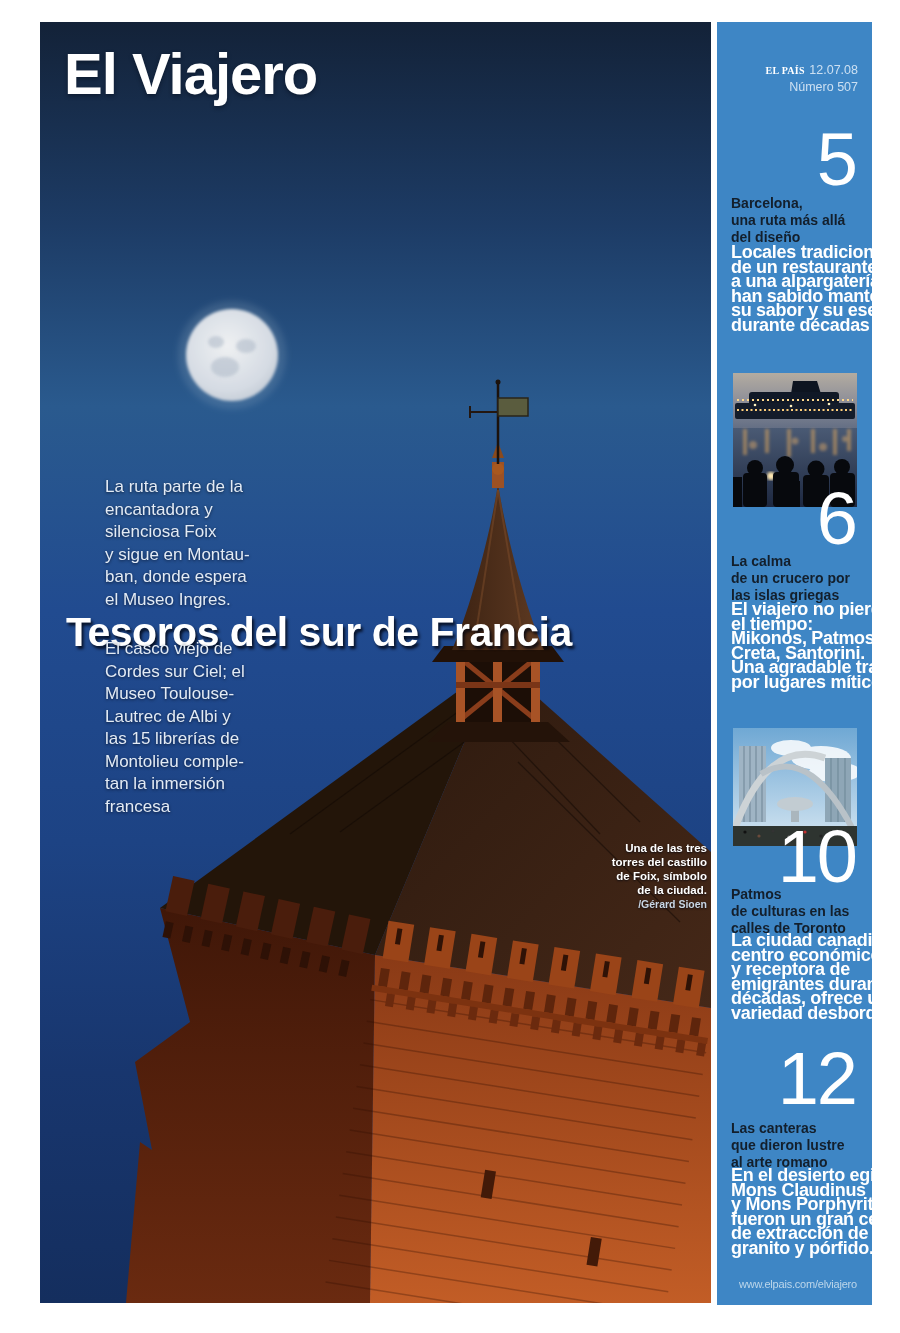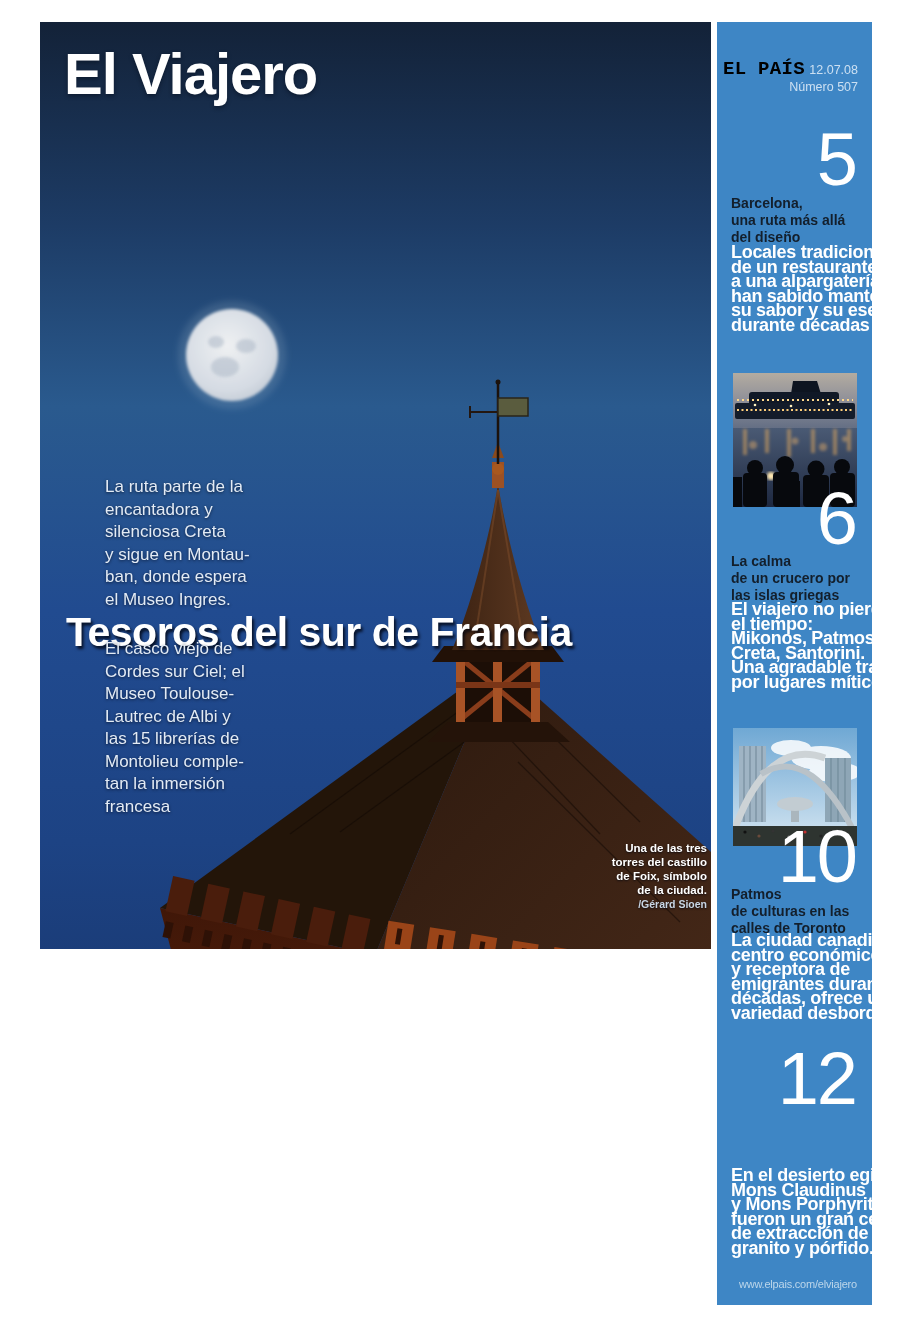--- a/index.html
+++ b/index.html
@@ -1,21 +1,21 @@
 <!DOCTYPE html>
 <html><head>
 <meta charset="utf-8">
 <title>El Viajero — portada</title>
 <style>
   html,body{margin:0;padding:0;background:#ffffff;}
   .page{position:relative;width:900px;height:1333px;background:#ffffff;overflow:hidden;
         font-family:"Liberation Sans",sans-serif;}
 
   
-  .cover{position:absolute;left:40px;top:22px;width:671px;height:927px;overflow:hidden;background:#0c4a6e;}
+  .cover{position:absolute;left:40px;top:22px;width:671px;height:1281px;overflow:hidden;background:#0c4a6e;}
   .cover svg{position:absolute;left:0;top:0;}
 
   .masthead{position:absolute;left:24px;top:22px;margin:0;
     font-size:58px;line-height:1.05;font-weight:bold;letter-spacing:-1px;color:#ffffff;
     text-shadow:0 2px 4px rgba(0,8,20,.45);}
 
   .intro{position:absolute;left:65px;top:454px;white-space:pre;
     font-size:17px;line-height:22.5px;color:#e3ebf5;font-weight:400;
     text-shadow:0 1px 3px rgba(0,8,20,.65);}
 
@@ -31,21 +31,21 @@
   .caption .cap{display:block;white-space:pre;font-size:11.5px;line-height:14px;font-weight:bold;
     color:#ffffff;text-shadow:0 1px 2px rgba(0,6,16,.75);}
   .caption .credit{display:block;margin-top:1px;font-size:10.5px;line-height:13px;font-weight:700;
     color:#c9d6e4;text-shadow:0 1px 2px rgba(0,6,16,.75);}
 
   
   .sidebar{position:absolute;left:717px;top:22px;width:155px;height:1283px;background:#3e86c5;}
   .sidebar >*{position:absolute;}
 
   .brandline{top:38px;right:14px;text-align:right;line-height:17px;}
-  .brand{font-family:Liberation Mono, monospace;font-weight:bold;font-size:19px;color:#000000;letter-spacing:.3px;}
+  .brand{font-family:Liberation Serif, serif;font-weight:bold;font-size:10px;color:#ffffff;letter-spacing:.3px;}
   .b-date{font-size:12.5px;color:#cce0f2;}
   .issue{display:block;font-size:12.5px;color:#cce0f2;}
 
   .num{right:16px;font-size:74px;line-height:1;font-weight:200;color:#ffffff;
        letter-spacing:-2px;}
   .shead{left:14px;white-space:pre;font-size:14px;line-height:17px;font-weight:bold;color:#131f2c;}
   .sbody{left:14px;white-space:pre;font-size:18px;line-height:14.5px;font-weight:bold;
          letter-spacing:-.3px;color:#ffffff;}
 
   .sphoto{left:16px;width:124px;overflow:hidden;display:block;}
@@ -267,21 +267,21 @@
           <line x1="430" y1="384" x2="430" y2="396" stroke="#241710" stroke-width="2"></line>
           <polygon points="458,376 488,376 488,394 458,394" fill="#5a5c3e" stroke="#2a2418" stroke-width="1.5"></polygon>
         </g>
       </g>
     </svg>
 
     <h1 class="masthead">El Viajero</h1>
 
     <div class="intro">La ruta parte de la
 encantadora y
-silenciosa Creta
+silenciosa Foix
 y sigue en Montau-
 ban, donde espera
 el Museo Ingres.</div>
 
     <h2 class="cover-headline">Tesoros del sur de Francia</h2>
 
     <div class="sub">El casco viejo de
 Cordes sur Ciel; el
 Museo Toulouse-
 Lautrec de Albi y
@@ -437,20 +437,23 @@
 de culturas en las
 calles de Toronto</div>
     <div class="sbody sbody10">La ciudad canadiense,
 centro económico
 y receptora de
 emigrantes durante
 décadas, ofrece una
 variedad desbordante.</div>
 
     <div class="num num12">12</div>
+    <div class="shead shead12">Las canteras
+que dieron lustre
+al arte romano</div>
     <div class="sbody sbody12">En el desierto egipcio,
 Mons Claudinus
 y Mons Porphyrites
 fueron un gran centro
 de extracción de
 granito y pórfido.</div>
 
     <div class="url">www.elpais.com/elviajero</div>
   </aside>
 

